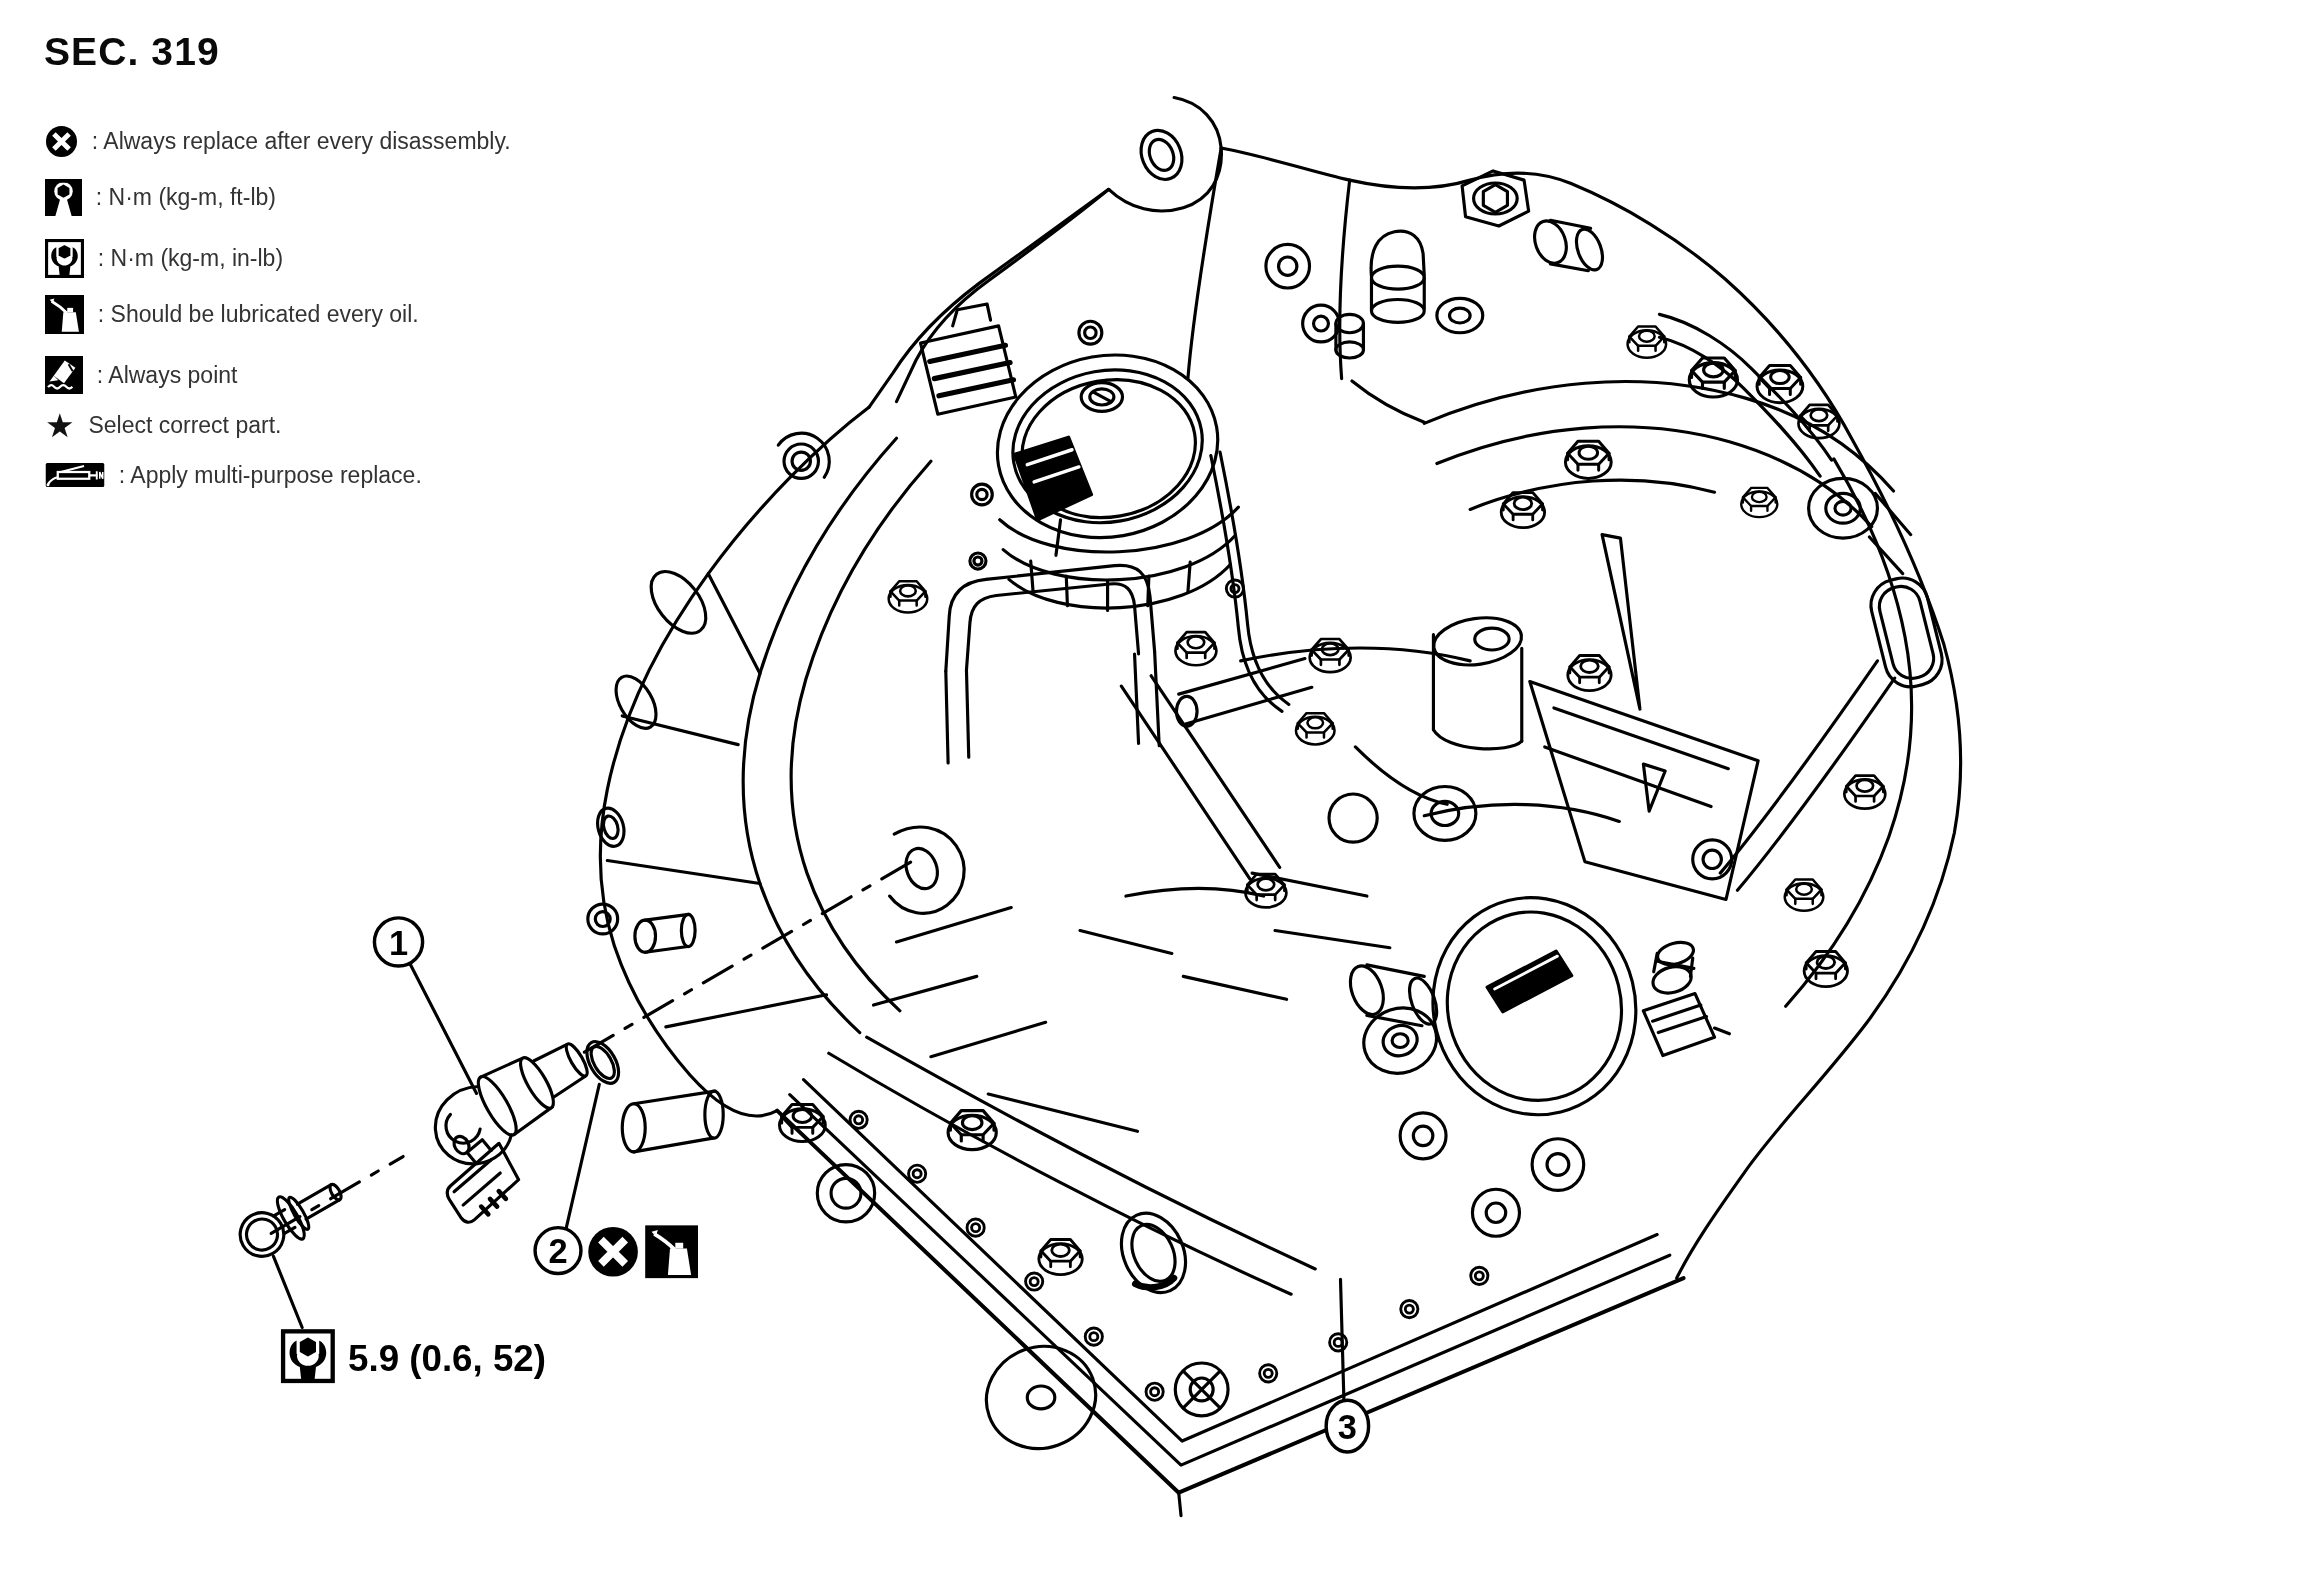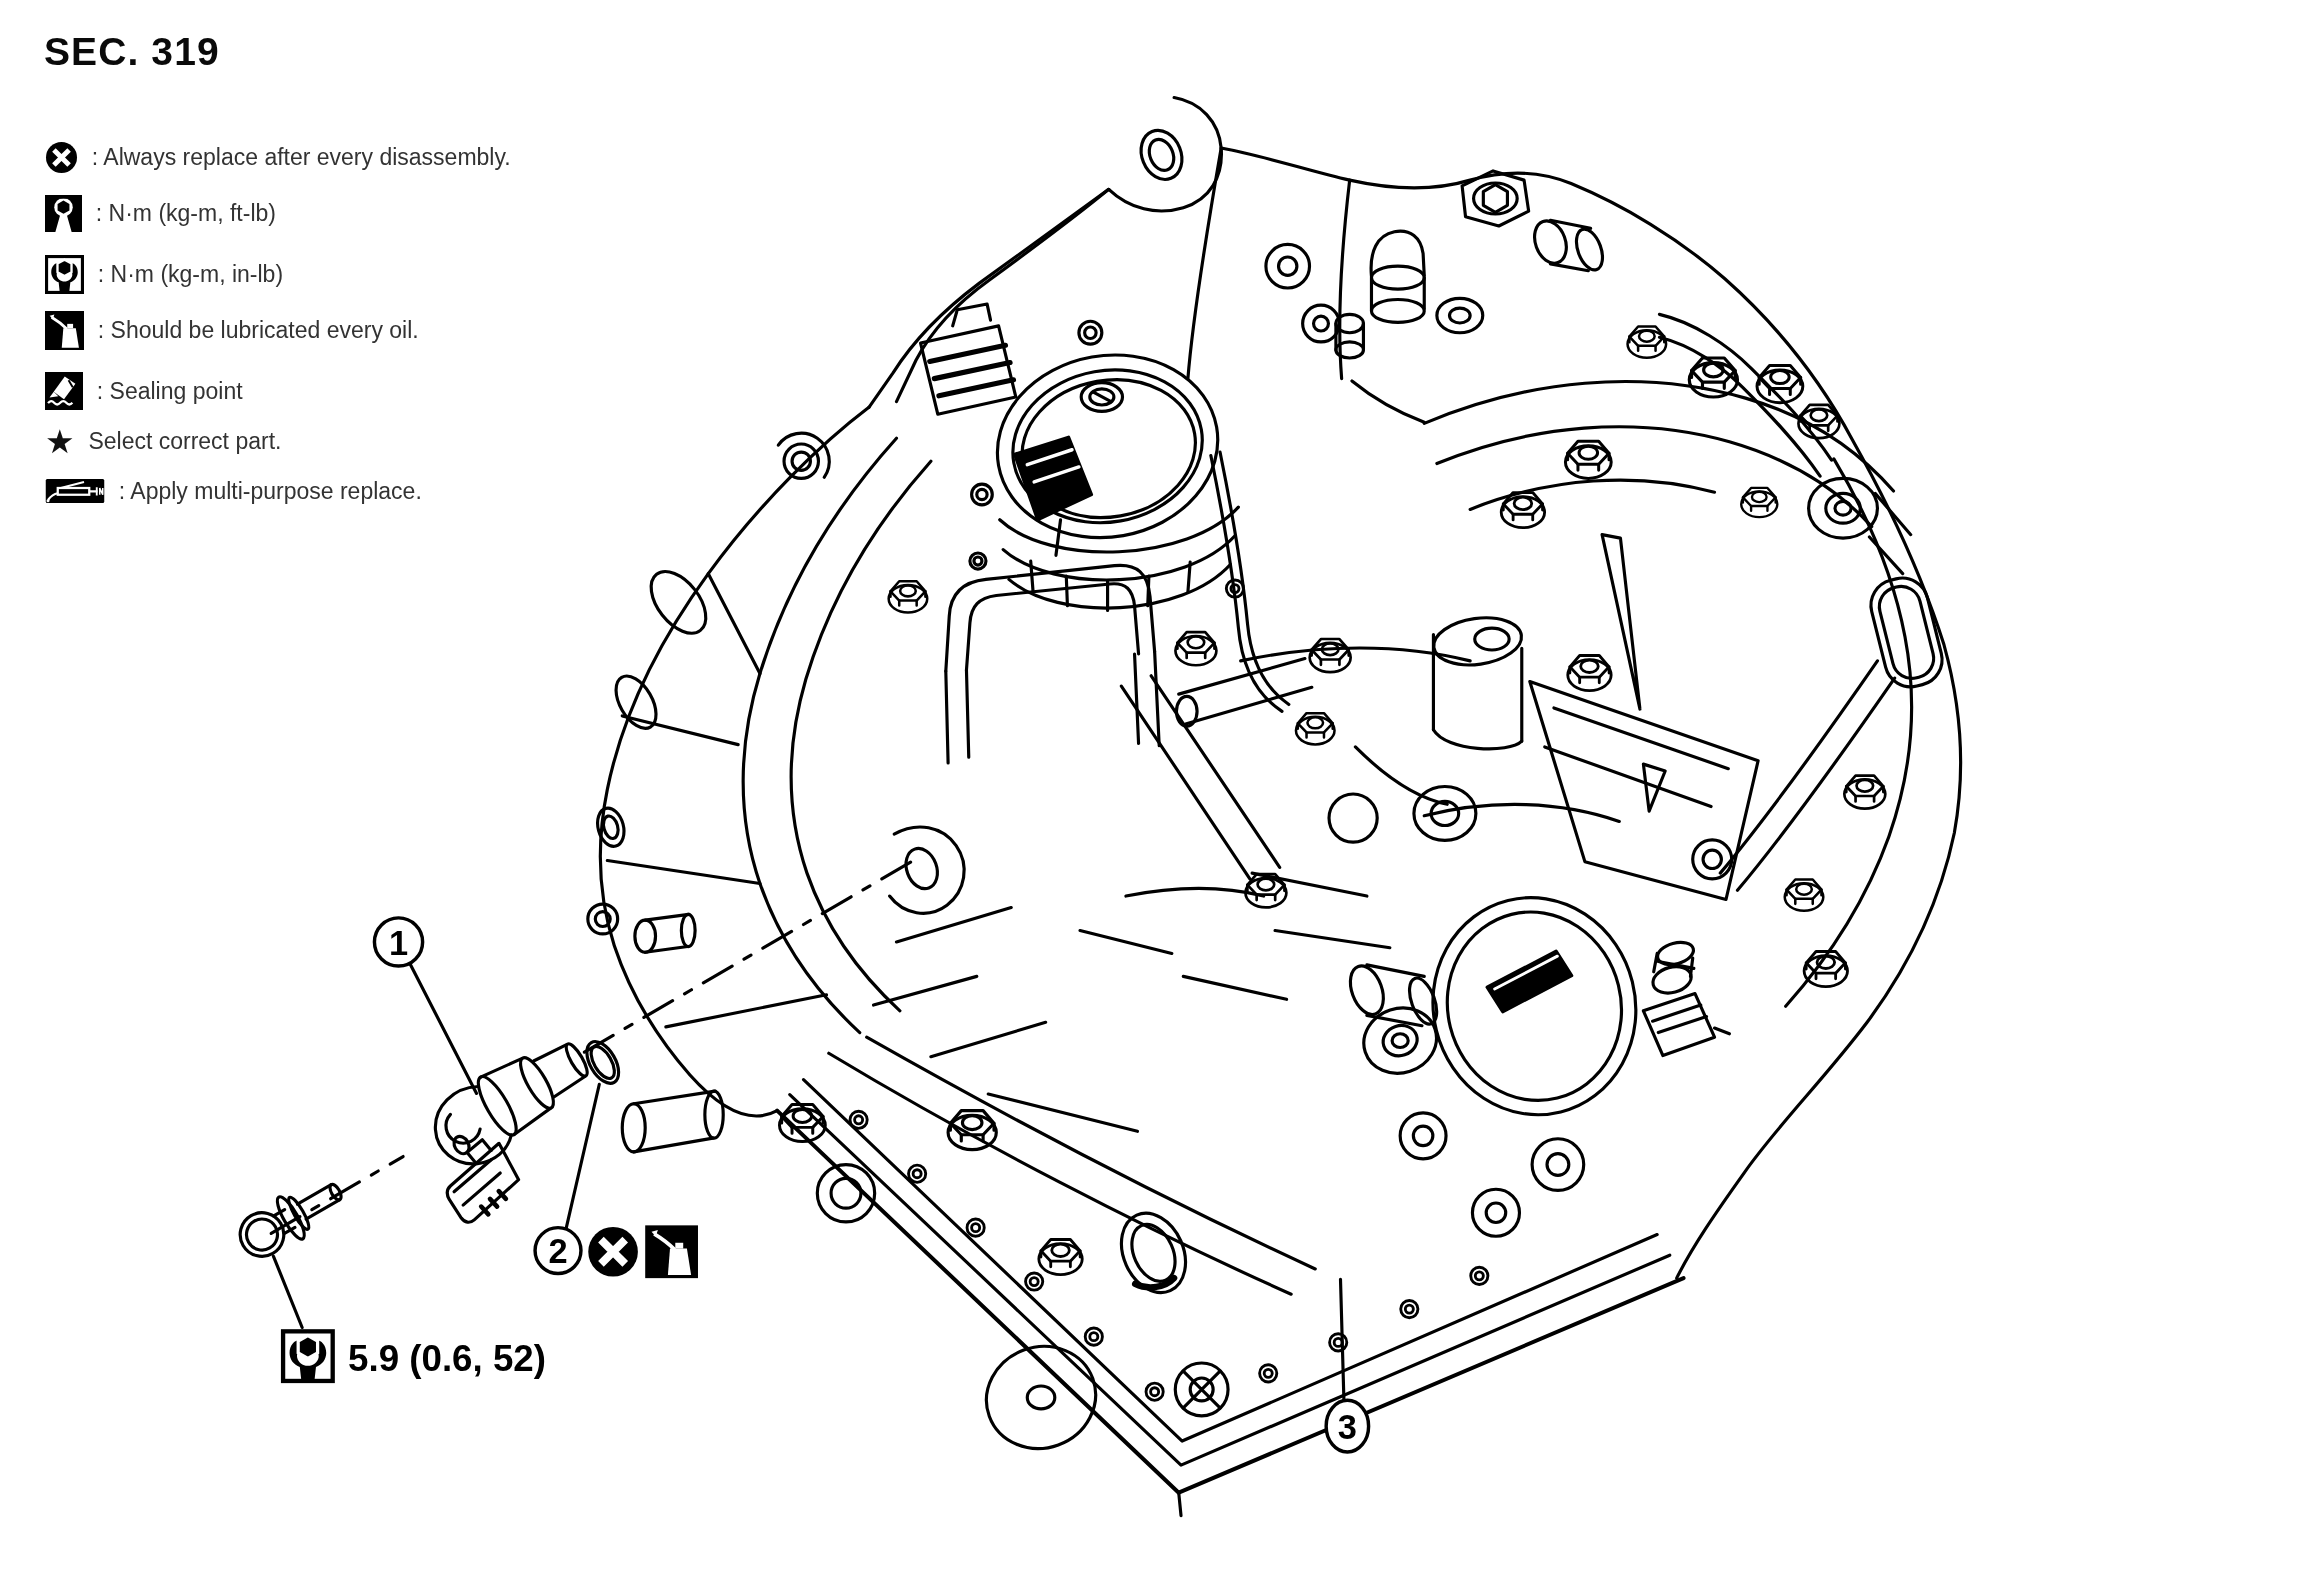--- a/index.html
+++ b/index.html
@@ -1,18 +1,18 @@
 <!DOCTYPE html>
 <html style="font-size:9.2px"><head>
 <meta charset="utf-8">
 <style>
   html,body{margin:0;padding:0;background:#fff;width:2319px;height:1573px;overflow:hidden;}
   .canvas{position:relative;width:2258px;height:1573px;background:#ffffff;font-family:"Liberation Sans",sans-serif;}
   .page-title{position:absolute;left:44px;top:30px;font-size:39px;font-weight:700;letter-spacing:1.1px;color:#0a0a0a;margin:0;}
-  .legend{position:absolute;left:0;top:16px;width:689px;height:545px;padding-left:20px;}
+  .legend{position:absolute;left:0;top:0;width:689px;height:545px;padding-left:20px;}
   .lrow{position:absolute;left:45px;display:flex;align-items:center;gap:13.8px;}
   .ltext{font-size:23px;color:#333;white-space:nowrap;}
   .licon{display:block;}
   .star{font-size:33px;color:#111;line-height:1;}
   svg.art{position:absolute;left:0;top:0;width:2319px;height:1573px;}
   .ln{stroke:#000;fill:none;stroke-width:5.5;stroke-linecap:round;stroke-linejoin:round;}
   .callout-circle{fill:#fff;stroke:#000;stroke-width:6;}
   .callout-num{fill:#000;stroke:none;font-family:"Liberation Sans",sans-serif;font-size:60px;font-weight:700;text-anchor:middle;}
   .torque-text{fill:#000;stroke:none;font-family:"Liberation Sans",sans-serif;font-size:64px;font-weight:700;}
 </style>
@@ -45,21 +45,21 @@
     <div class="lrow" style="top:295px">
       <svg class="licon" width="39" height="39" viewBox="0 0 100 100">
           <use href="#g-oil"></use>
         </svg>
       <span class="ltext">: Should be lubricated every oil.</span>
     </div>
     <div class="lrow" style="top:356px">
       <svg class="licon" width="38" height="38" viewBox="0 0 100 100">
           <use href="#g-seal"></use>
         </svg>
-      <span class="ltext">: Sealing point</span>
+      <span class="ltext">: Always point</span>
     </div>
     <div class="lrow" style="top:409px">
       <span class="star">★</span>
       <span class="ltext">Select correct part.</span>
     </div>
     <div class="lrow" style="top:460px">
       <svg class="licon" width="60" height="30" viewBox="0 0 160 80">
           <use href="#g-grease"></use>
         </svg>
       <span class="ltext">: Apply multi-purpose replace.</span>

